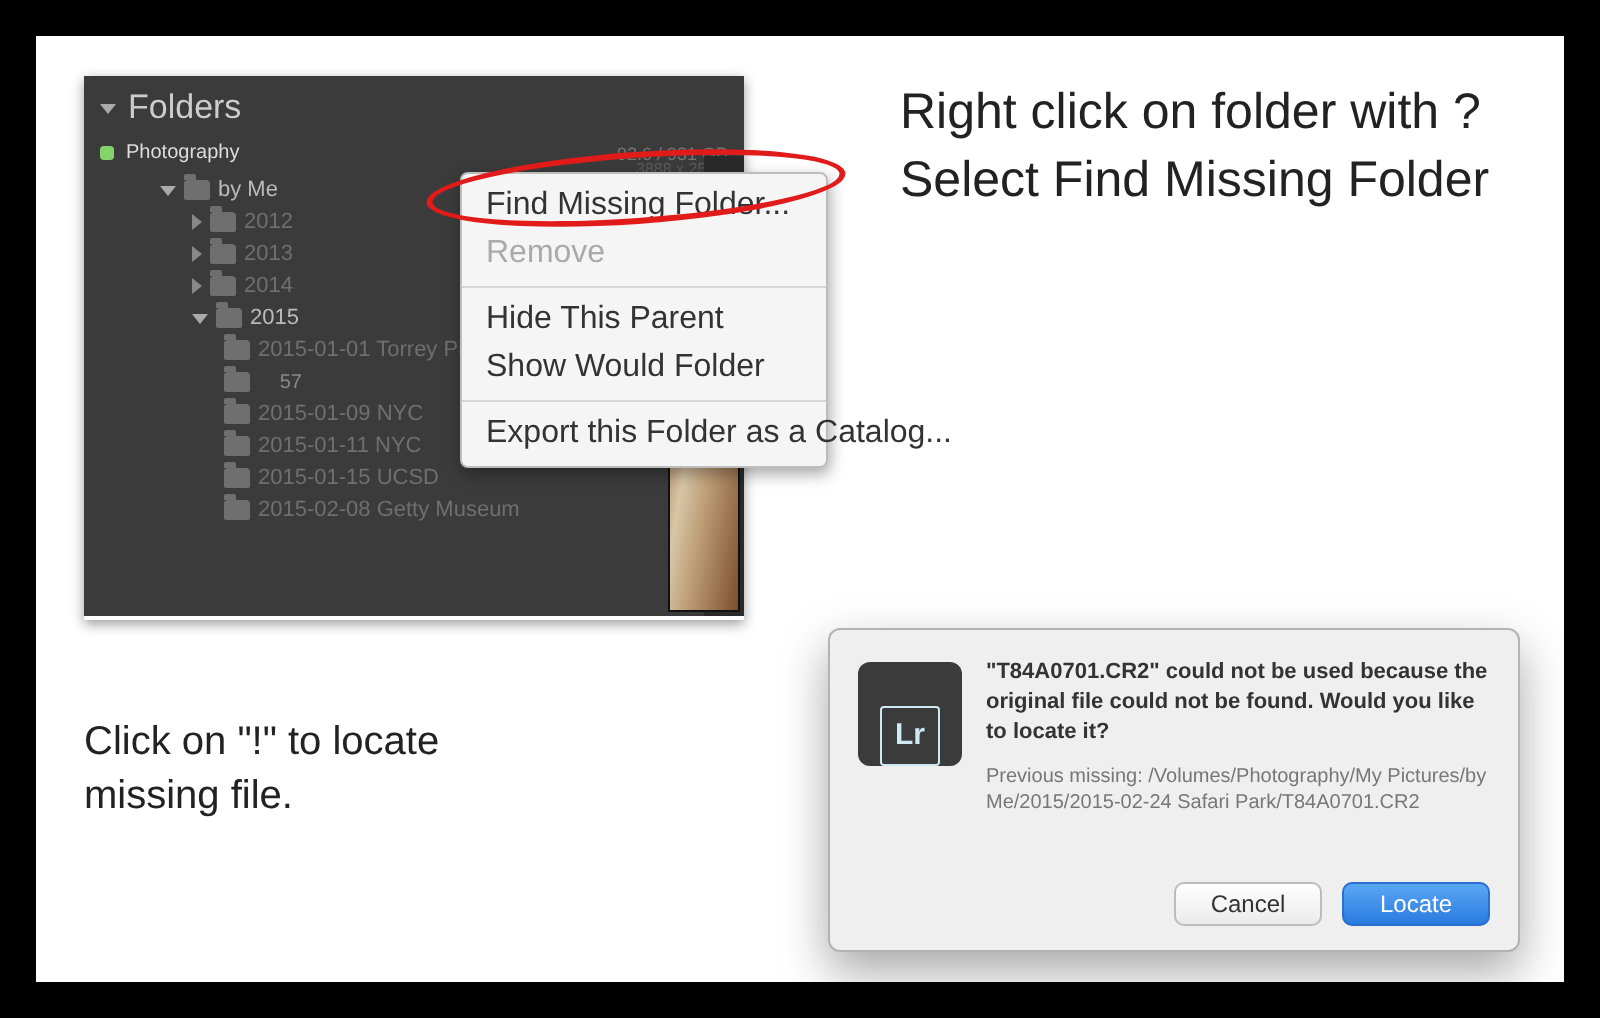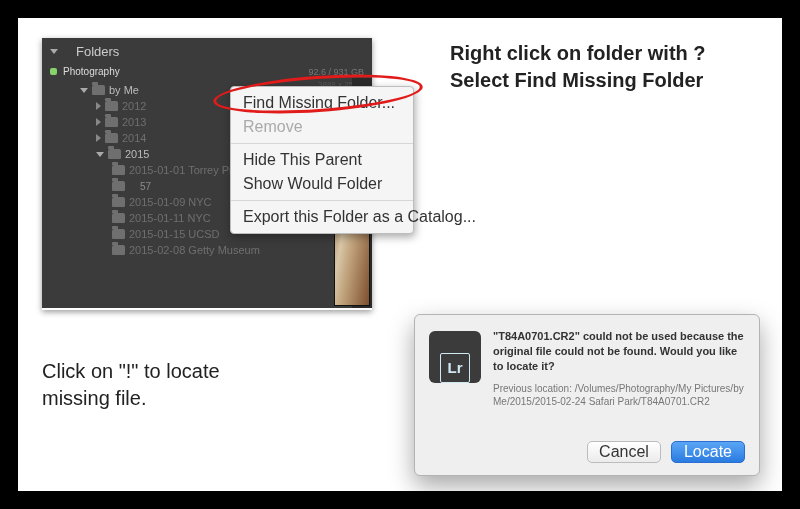--- a/index.html
+++ b/index.html
@@ -1,26 +1,26 @@
 <!DOCTYPE html>
 <html><head>
 <meta charset="utf-8">
 <style>
   * { box-sizing: border-box; font-family: -apple-system, "Helvetica Neue", Arial, sans-serif; }
   body { margin:0; background:#fff; }
   .page { width:800px; height:509px; background:#fff; border:18px solid #000; position:relative; overflow:hidden; }
 
-  .instr1 { position:absolute; left:432px; top:22px; width:320px; font-size:20px; line-height:1.35; color:#222;font-weight:bold; }
+  .instr1 { position:absolute; left:432px; top:22px; width:320px; font-size:25px; line-height:1.35; color:#222; }
   .instr1 p, .instr2 p { margin:0; }
   .instr2 { position:absolute; left:24px; top:340px; width:250px; font-size:20px; line-height:1.35; color:#222; }
 
   
   .lr-wrap { position:absolute; left:24px; top:20px; width:330px; height:272px; box-shadow:0 2px 6px rgba(0,0,0,0.4); }
   .lr { width:330px; height:270px; background:#3b3b3b; color:#bbb; font-size:11px; overflow:hidden; position:relative; }
-  .lr-head { display:flex; align-items:center; gap:18px; padding:6px 8px 4px; color:#ccc; font-size:13px; }
+  .lr-head { display:flex; align-items:center; gap:6px; padding:6px 8px 4px; color:#ccc; font-size:17px; }
   .disclose { width:0;height:0;border-left:4px solid transparent;border-right:4px solid transparent;border-top:5px solid #aaa; display:inline-block; }
   .disclose.right { border-top:4px solid transparent;border-bottom:4px solid transparent;border-left:5px solid #888;border-right:0; }
   .vol-row { display:flex; align-items:center; padding:3px 8px; gap:6px; font-size:10px;justify-content:flex-end; }
   .vol-light { width:7px;height:7px;border-radius:2px;background:#85d46b; }
   .vol-name { flex:1; color:#ddd; }
   .vol-stat { color:#777; font-size:9px; }
   .tree { padding:2px 0 4px 28px; }
   .row { display:flex; align-items:center; padding:1px 8px 1px 0; gap:4px; height:16px; }
   .row.dim { color:#6f6f6f; }
   .folder-ico { width:13px;height:10px;border-radius:2px 2px 1px 1px;background:#6f6f6f; display:inline-block; position:relative; }
@@ -45,21 +45,21 @@
   .ellipse { position:absolute; left:195px; top:58px; width:210px; height:36px; border:3px solid #e11a1a; border-radius:50%; transform:rotate(-4deg); pointer-events:none; }
 
   
   .dialog { position:absolute; left:396px; top:296px; width:346px; height:162px; background:#efefef; border:1px solid #b3b3b3; border-radius:6px; box-shadow:0 10px 24px rgba(0,0,0,0.35); font-size:11px; color:#333; }
   .dlg-icon { position:absolute; left:14px; top:16px; width:52px; height:52px; background:#3b3b3b; border-radius:6px; display:flex; align-items:flex-end; justify-content:center; }
   .dlg-icon .lr-logo { width:30px;height:30px;border:1px solid #d0e8f4;border-radius:2px;color:#d0e8f4;font:700 15px/28px Arial; text-align:center; }
   .dlg-body { position:absolute; left:78px; top:14px; right:14px; }
   .dlg-msg { font-weight:700; line-height:1.35; margin-bottom:8px; }
   .dlg-info { color:#777; font-size:10px; line-height:1.35; word-break:break-word; }
   .dlg-btns { position:absolute; right:14px; bottom:12px; display:flex; gap:10px; }
-  .btn { min-width:74px; height:22px; border-radius:5px; font-size:16px; text-align:center; line-height:20px; border:1px solid #bcbcbc; background:linear-gradient(#fff,#ebebeb); }
+  .btn { min-width:74px; height:22px; border-radius:5px; font-size:12px; text-align:center; line-height:20px; border:1px solid #bcbcbc; background:linear-gradient(#fff,#ebebeb); }
   .btn.primary { background:linear-gradient(#5aa6f5,#2a7be0); border-color:#2a6fcf; color:#fff; }
 </style>
 </head>
 <body>
 
 <div class="page">
 
   <div class="instr1">
     <p>Right click on folder with ?</p>
     <p>Select Find Missing Folder</p>
@@ -157,21 +157,21 @@
 
   <div class="ellipse"></div>
 
   <div class="dialog">
     <div class="dlg-icon">
       <div class="lr-logo">Lr</div>
     </div>
     <div class="dlg-body">
       <div class="dlg-msg">"T84A0701.CR2" could not be used because the original file could not be found. Would you like to locate it?</div>
       <div class="dlg-info">
-        <span>Previous location: </span><span>/Volumes/Photography/My Pictures/by Me/2015/2015-02-24 Safari Park/T84A0701.CR2</span>
+        <span>Previous missing: </span><span>/Volumes/Photography/My Pictures/by Me/2015/2015-02-24 Safari Park/T84A0701.CR2</span>
       </div>
     </div>
     <div class="dlg-btns">
       <div class="btn">Cancel</div>
       <div class="btn primary">Locate</div>
     </div>
   </div>
 
 </div>
 

